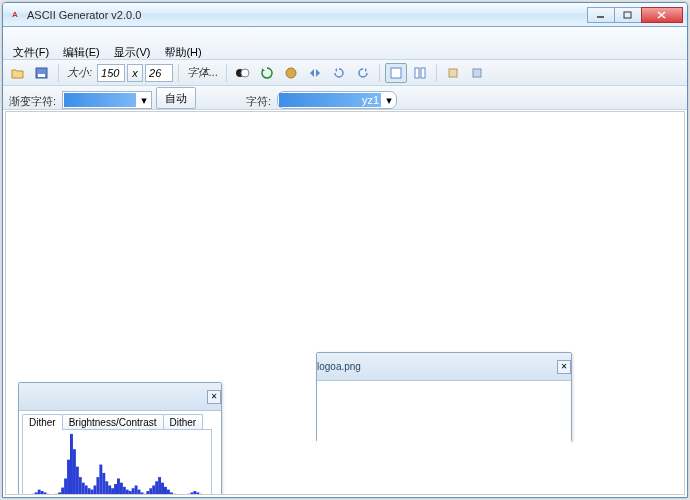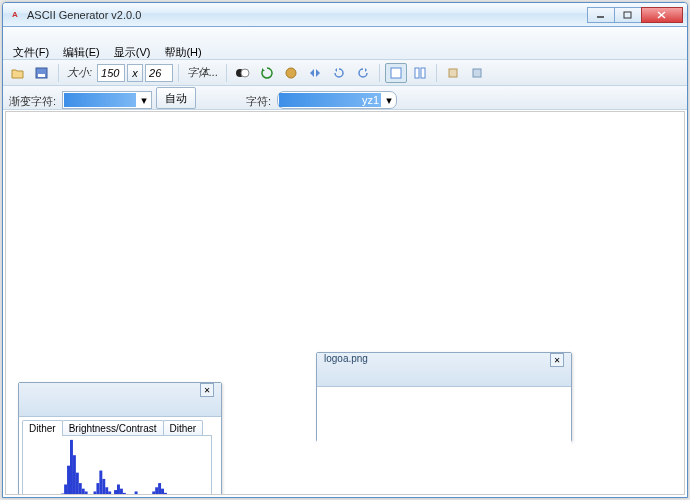--- a/index.html
+++ b/index.html
@@ -28,21 +28,21 @@
 .toolbar2 { height: 24px; background: linear-gradient(#f6f9fc,#e4ecf4); border-bottom:1px solid #c4d5e6; display:flex; align-items:flex-end; padding:0 4px; gap:4px;}
 .toolbar2 .lbl { color:#333; padding:0 2px;}
 .toolbar2 .combo { height:18px; border:1px solid #9fb6cc; background:#fff; display:flex; align-items:center; position:relative;}
 .toolbar2 .combo .sel { flex:1; background: linear-gradient(90deg, #3d8fe8, #7cb8f5); height:14px; margin:1px;}
 .toolbar2 .combo .dd { width:14px; display:flex;align-items:center;justify-content:center; cursor:pointer;}
 .toolbar2 .btn { height:22px; padding:0 8px; border:1px solid #9fb6cc; background:linear-gradient(#fff,#e6eef6); display:flex;align-items:center; cursor:pointer; border-radius:2px;}
 
 .canvas { flex:1; background:#fff; position:relative; border:1px solid #ccc; margin:1px 2px 2px 2px; overflow:hidden;}
 
 .panel { position:absolute; background:linear-gradient(#eef4fb,#dce9f5); border:1px solid #8fa9c4; border-radius:2px; box-shadow:1px 1px 3px rgba(0,0,0,0.15);}
-.panel .phdr { height:34px; display:flex; align-items:flex-start; padding:0 7px; background:linear-gradient(#e8f0f8,#d4e3f2); border-bottom:1px solid #b4c8dc;}
+.panel .phdr { height:28px; display:flex; align-items:center; padding:0 0; background:linear-gradient(#e8f0f8,#d4e3f2); border-bottom:1px solid #b4c8dc;}
 .panel .phdr .ptitle { flex:1; color:#2a4a6a; font-size:10px;}
 .panel .phdr .pclose { width:14px;height:14px;border:1px solid #8fa9c4;background:#eef4fb;display:flex;align-items:center;justify-content:center;cursor:pointer;font-size:8px;}
 .panel .pbody { padding:3px; background:#fff;}
 
 .leveltabs { display:flex; gap:0;}
 .leveltabs .ltab { padding:2px 6px; border:1px solid #b4c8dc; background:linear-gradient(#fff,#eef4fb); font-size:10px; cursor:pointer; border-bottom:none; border-radius:2px 2px 0 0; margin-right:-1px;}
 .leveltabs .ltab.active { background:#fff; position:relative; z-index:1;}
 .histo { width:190px; height:70px; border:1px solid #b4c8dc; background:#fff; margin-top:-1px; position:relative;}
 .histo svg { width:100%; height:100%; display:block;}
 .sliders { height:12px; position:relative; margin-top:2px;}

